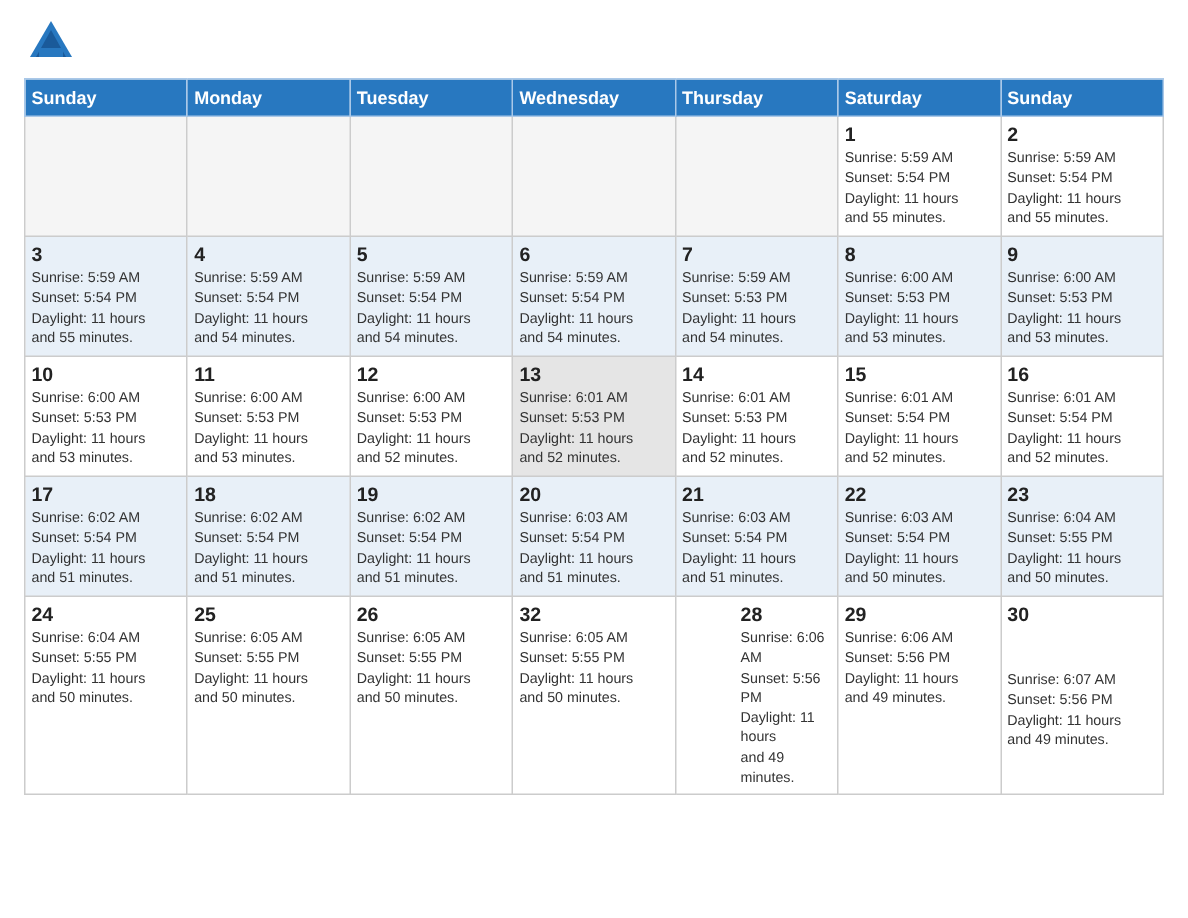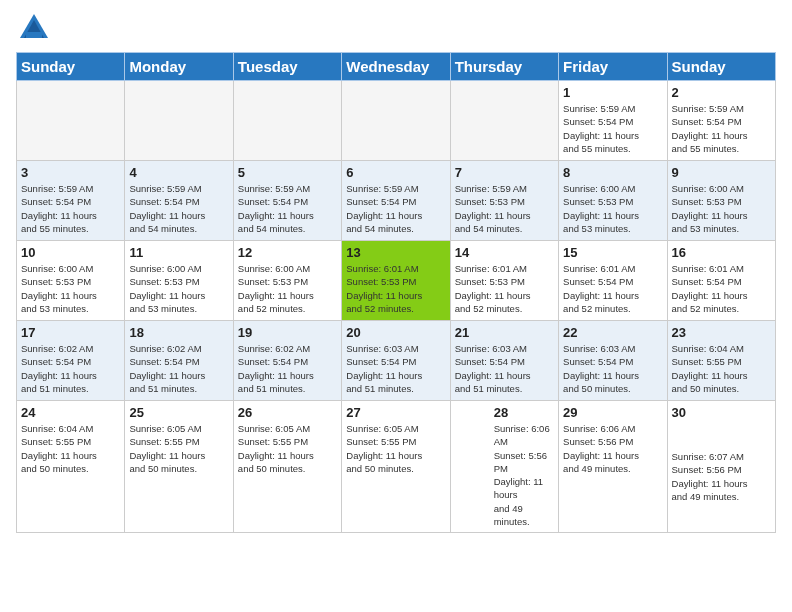--- a/index.html
+++ b/index.html
@@ -54,21 +54,21 @@
       color: #555;
     }
     .calendar {
       width: 100%;
       border-collapse: collapse;
       table-layout: fixed;
     }
     .calendar th {
       background: #2878c0;
       color: #fff;
-      font-size: 15px;
+      font-size: 12px;
       font-weight: bold;
       padding: 5px 4px;
       text-align: left;
       border: 1px solid #aac8e8;
     }
     .calendar td {
       vertical-align: top;
       border: 1px solid #ccc;
       padding: 4px 4px 4px 4px;
       font-size: 10px;
@@ -124,21 +124,21 @@
   </div>
 
   <table class="calendar">
     <thead>
       <tr>
       <th>Sunday</th>
           <th>Monday</th>
           <th>Tuesday</th>
           <th>Wednesday</th>
           <th>Thursday</th>
-          <th>Friday</th>
+          <th>Saturday</th>
           <th>Sunday</th>
         </tr>
     </thead>
     <tbody id="calendar-body">
     <tr class="row-odd">
           <td class="empty"></td>
           <td class="empty"></td>
           <td class="empty"></td>
           <td class="empty"></td>
           <td class="empty"></td>
@@ -223,21 +223,21 @@
 Daylight: 11 hours
 and 53 minutes.</div>
           </td>
           <td style="background: rgb(255, 255, 255);">
             <span class="day-number">12</span>
             <div class="day-info" style="white-space: pre-line;">Sunrise: 6:00 AM
 Sunset: 5:53 PM
 Daylight: 11 hours
 and 52 minutes.</div>
           </td>
-          <td style="background: #84cc16;">
+          <td style="background: #e5e5e5;">
             <span class="day-number">13</span>
             <div class="day-info" style="white-space: pre-line;">Sunrise: 6:01 AM
 Sunset: 5:53 PM
 Daylight: 11 hours
 and 52 minutes.</div>
           </td>
           <td style="background: rgb(255, 255, 255);">
             <span class="day-number">14</span>
             <div class="day-info" style="white-space: pre-line;">Sunrise: 6:01 AM
 Sunset: 5:53 PM
@@ -326,21 +326,21 @@
 and 50 minutes.</div>
           </td>
           <td style="background: rgb(255, 255, 255);">
             <span class="day-number">26</span>
             <div class="day-info" style="white-space: pre-line;">Sunrise: 6:05 AM
 Sunset: 5:55 PM
 Daylight: 11 hours
 and 50 minutes.</div>
           </td>
           <td style="background: rgb(255, 255, 255);">
-            <span class="day-number">27</span>
+            <span class="day-number">32</span>
             <div class="day-info" style="white-space: pre-line;">Sunrise: 6:05 AM
 Sunset: 5:55 PM
 Daylight: 11 hours
 and 50 minutes.</div>
           </td>
           <td style="background: rgb(255, 255, 255); padding-left: 43px;">
             <span class="day-number">28</span>
             <div class="day-info" style="white-space: pre-line;">Sunrise: 6:06 AM
 Sunset: 5:56 PM
 Daylight: 11 hours

